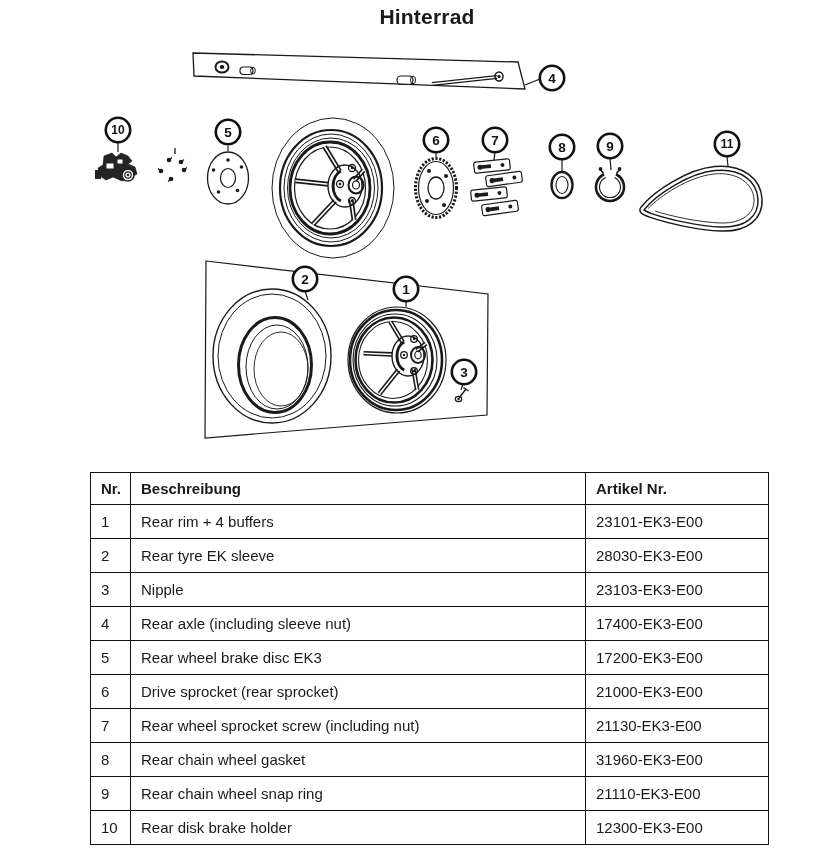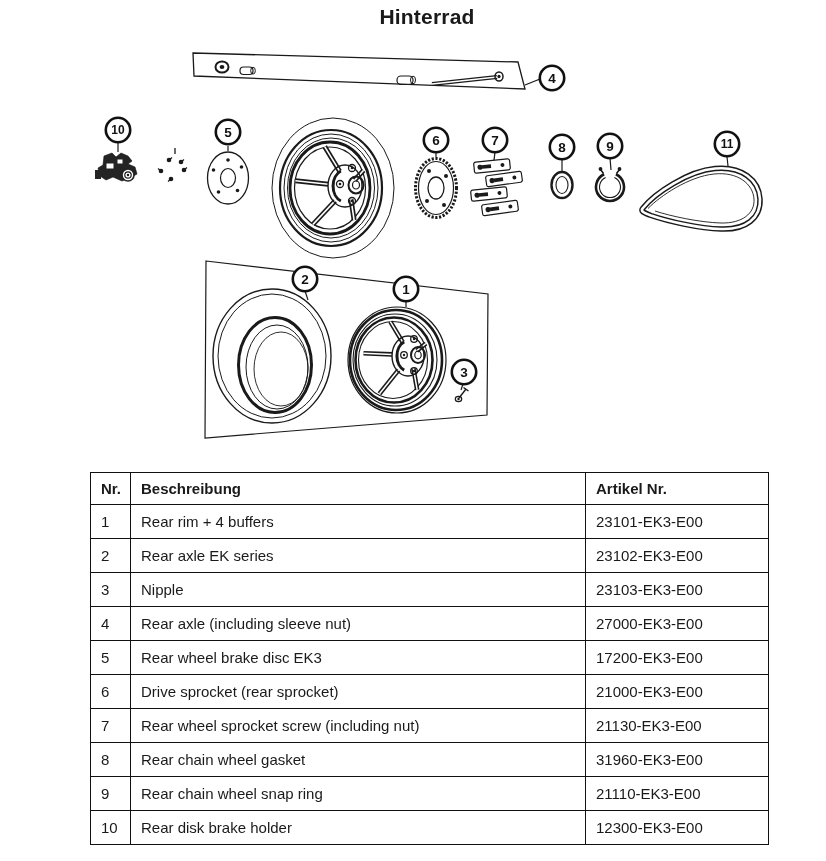--- a/index.html
+++ b/index.html
@@ -304,32 +304,32 @@
       </tr>
     </thead>
     <tbody>
       <tr>
         <td>1</td>
         <td>Rear rim + 4 buffers</td>
         <td>23101-EK3-E00</td>
       </tr>
       <tr>
         <td>2</td>
-        <td>Rear axle EK series</td>
-        <td>23102-EK3-E00</td>
+        <td>Rear tyre EK sleeve</td>
+        <td>28030-EK3-E00</td>
       </tr>
       <tr>
         <td>3</td>
         <td>Nipple</td>
         <td>23103-EK3-E00</td>
       </tr>
       <tr>
         <td>4</td>
         <td>Rear axle (including sleeve nut)</td>
-        <td>27000-EK3-E00</td>
+        <td>17400-EK3-E00</td>
       </tr>
       <tr>
         <td>5</td>
         <td>Rear wheel brake disc EK3</td>
         <td>17200-EK3-E00</td>
       </tr>
       <tr>
         <td>6</td>
         <td>Drive sprocket (rear sprocket)</td>
         <td>21000-EK3-E00</td>

